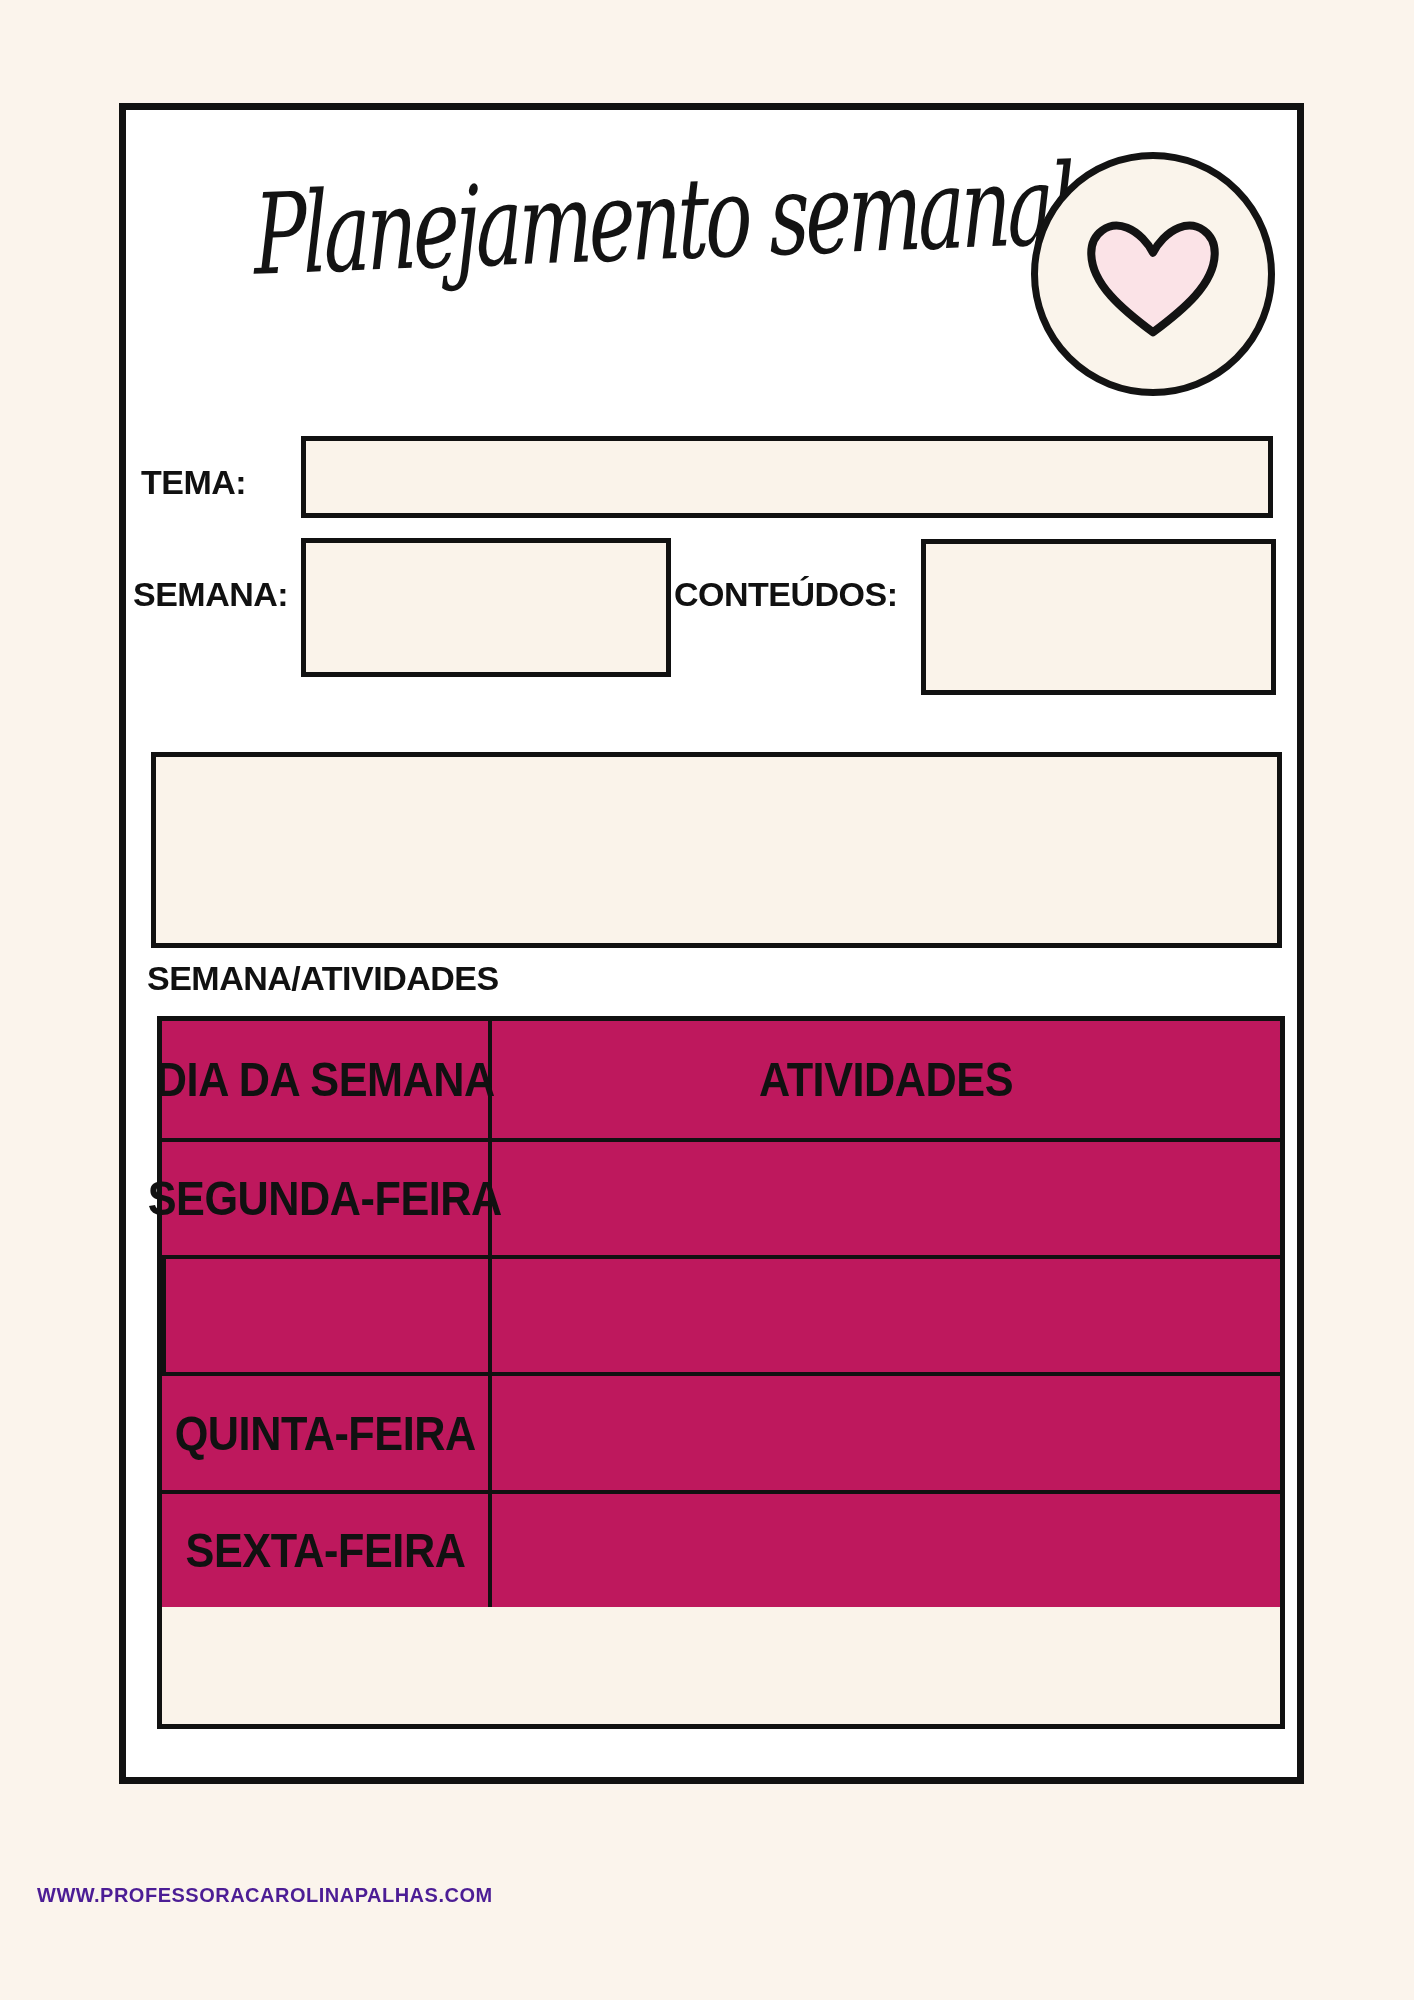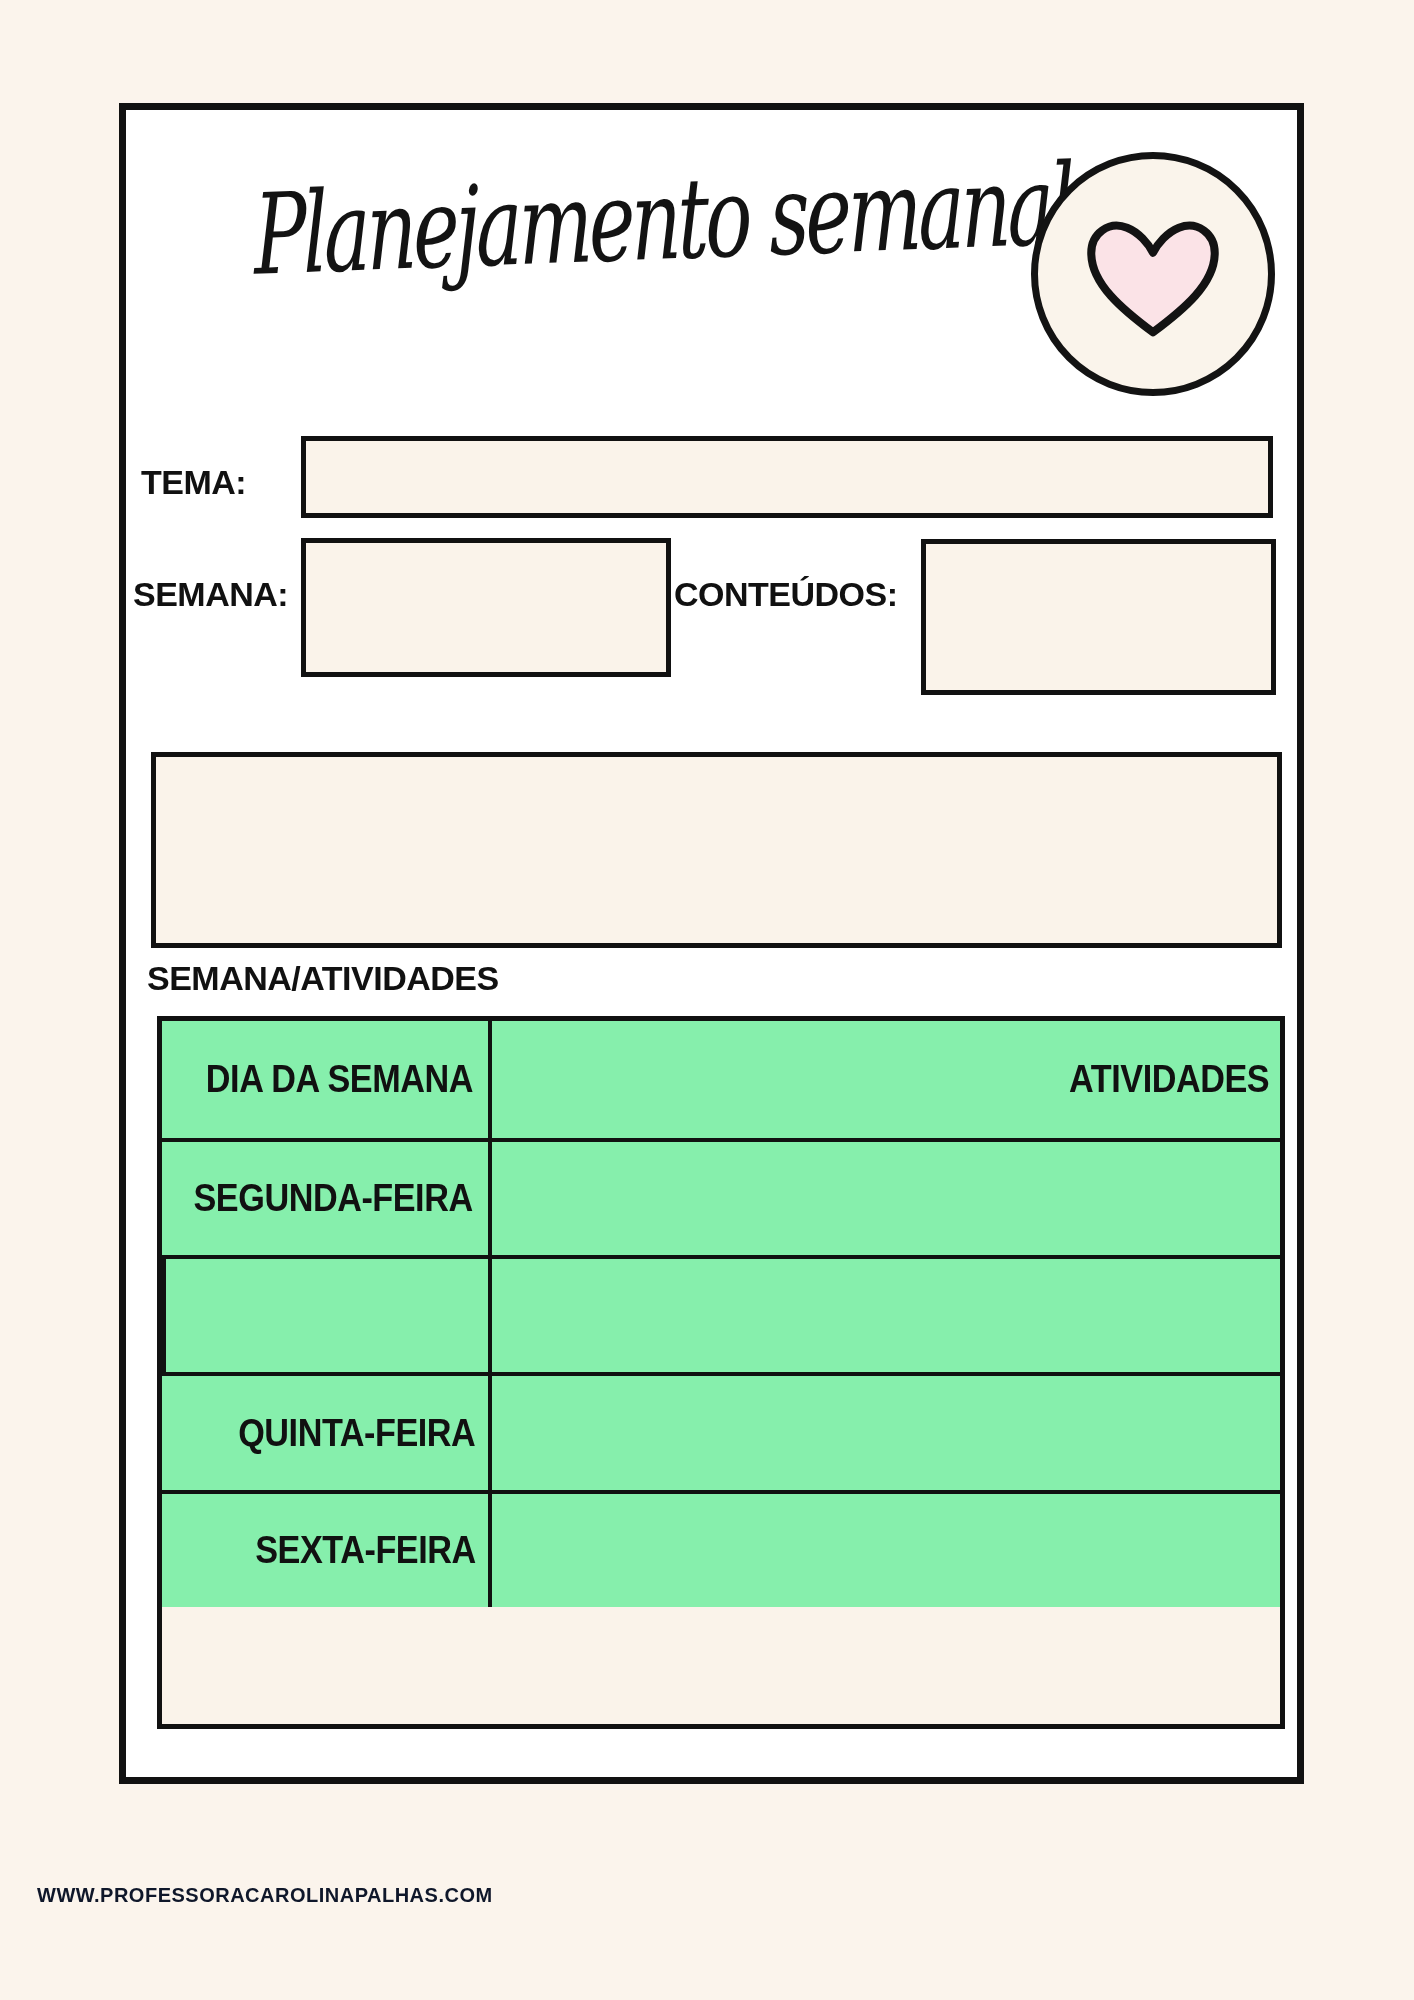--- a/index.html
+++ b/index.html
@@ -63,33 +63,33 @@
   .wtable {
     position:absolute; left:31px; top:906px;
     width:1128px; height:713px;
     border:5px solid #111;
     display:grid;
     grid-template-columns:326px 1fr;
     grid-template-rows:repeat(6, 1fr);
     background:#FAF3EA;
   }
   .cell {
-    display:flex; align-items:center; justify-content:flex-end;
-    background:#86efac;
-    font-weight:700; font-size:38px; letter-spacing:-0.5px;
+    display:flex; align-items:center; justify-content:center;
+    background:#be185d;
+    font-weight:700; font-size:48px; letter-spacing:-0.5px;
     white-space:nowrap;
   }
   .cell > span { display:inline-block; transform:scale(0.9,1.02); transform-origin:center; }
   .cell.c2 { border-left:4px solid #111; }
   .cell.rt { border-top:4px solid #111; }
 
   .footer {
     position:absolute; left:37px; top:1884px;
     font-weight:700; font-size:20px; letter-spacing:0.5px;
-    color:#0f172a;
+    color:#4c1d95;
   }
 </style>
 </head>
 <body>
 
 <div class="card">
 
   <div class="title">Planejamento semanal</div>
 
   <div class="badge">

